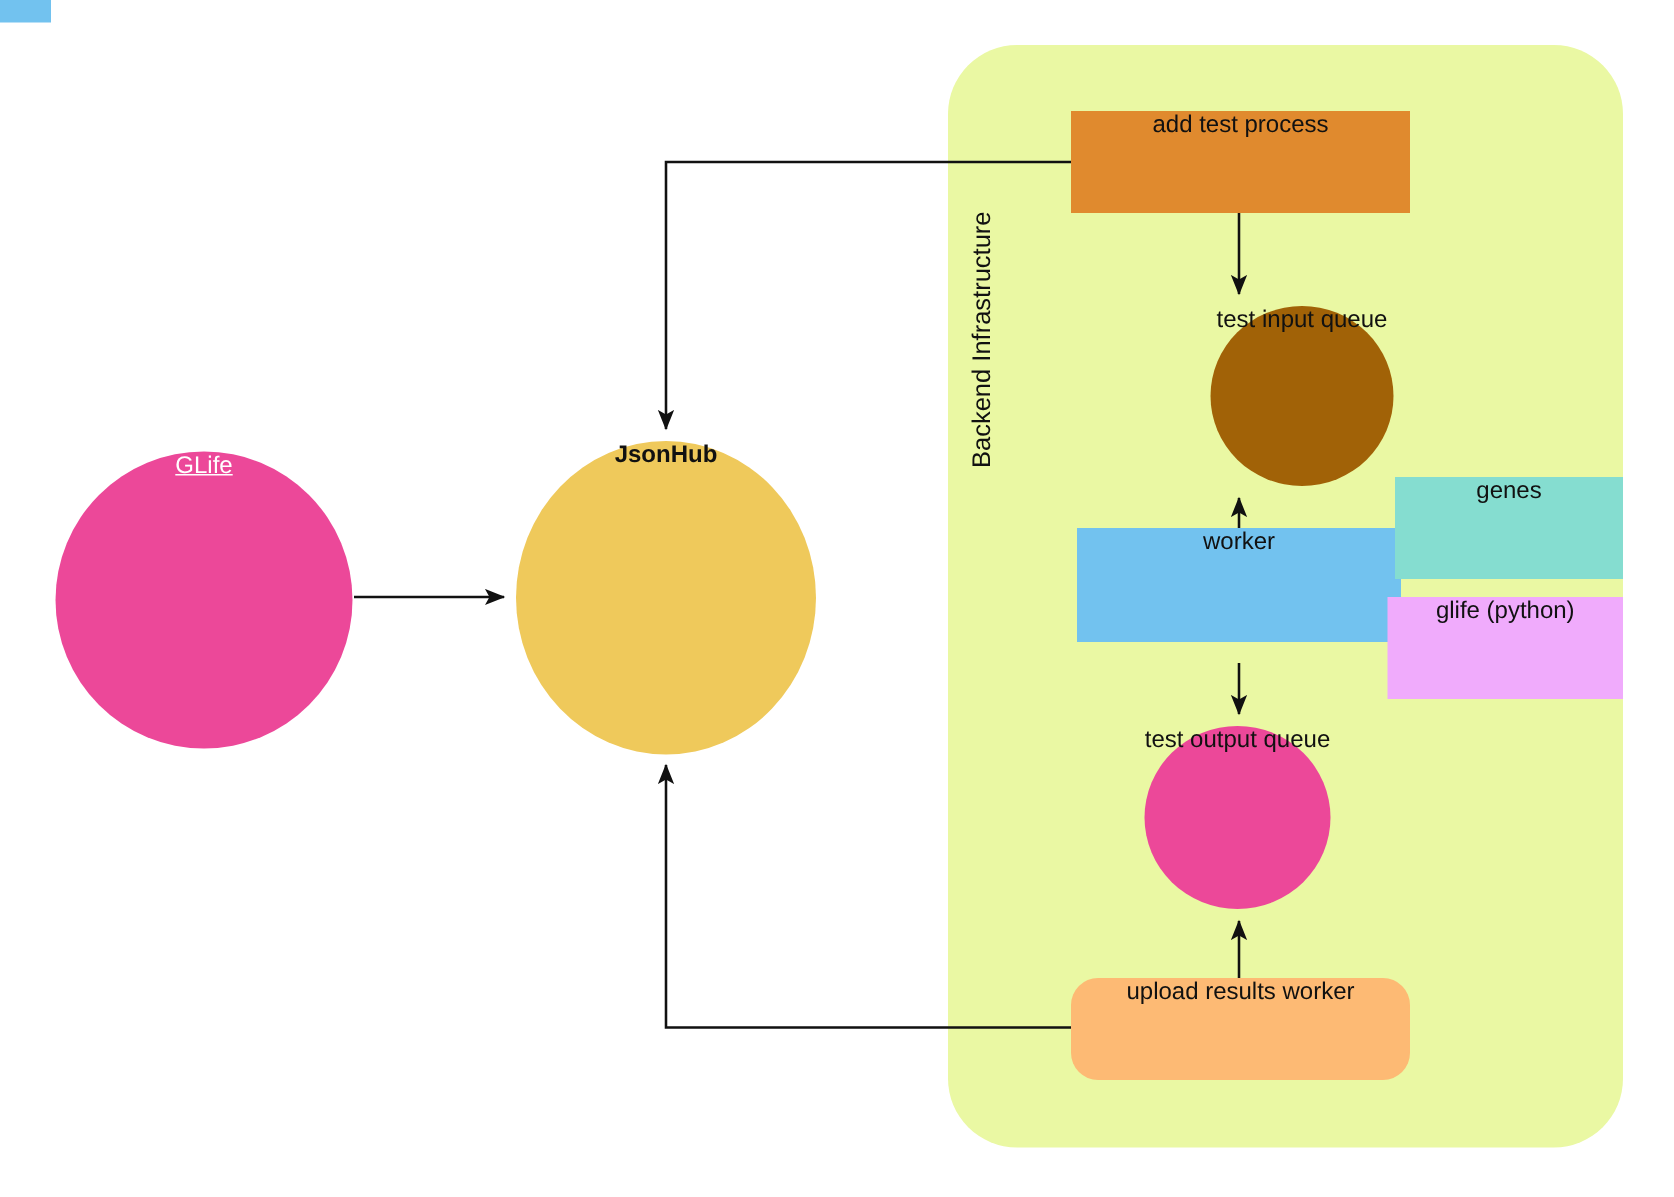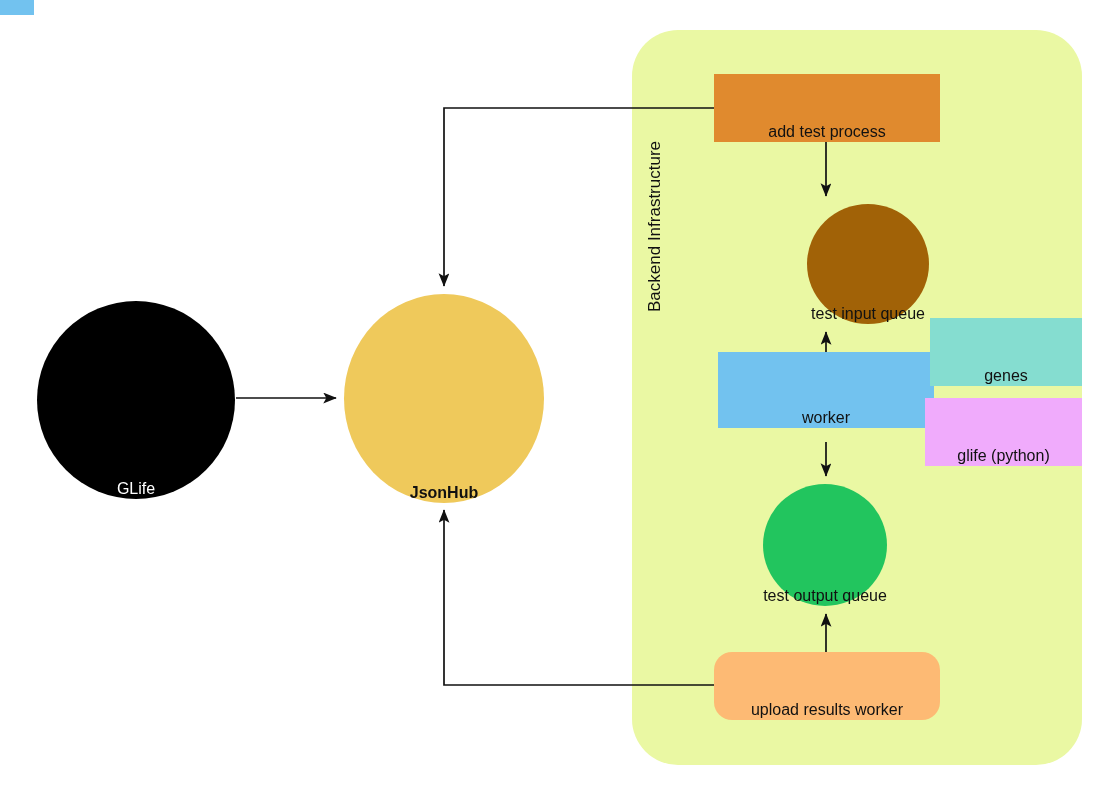--- a/index.html
+++ b/index.html
@@ -47,33 +47,33 @@
     align-items: center;
     justify-content: flex-start;
     font-size: 17px;
     color: #111111;
     white-space: nowrap;
   }
 
   .node {
     position: absolute;
     display: flex;
-    align-items: flex-end;
+    align-items: flex-start;
     justify-content: center;
     text-align: center;
     font-size: 16px;
     line-height: 1.25;
     color: #111111;
     box-sizing: border-box;
   }
   .circle { border-radius: 50%; }
 
   .n-glife {
     left: 37px; top: 301px; width: 198px; height: 198px;
-    background: #000000; color: #ffffff;
+    background: #ec4899; color: #ffffff; text-decoration: underline;
   }
   .n-jsonhub {
     left: 344px; top: 294px; width: 200px; height: 209px;
     background: #efc95b;
     font-weight: bold;
   }
   .n-add-test {
     left: 714px; top: 74px; width: 226px; height: 68px;
     background: #e08a2e;
   }
@@ -93,21 +93,21 @@
   .n-genes {
     left: 930px; top: 318px; width: 152px; height: 68px;
     background: #85ddd0;
   }
   .n-glife-py {
     left: 925px; top: 398px; width: 157px; height: 68px;
     background: #f0abfc;
   }
   .n-output-queue {
     left: 763px; top: 484px; width: 124px; height: 122px;
-    background: #22c55e;
+    background: #ec4899;
   }
   .n-upload {
     left: 714px; top: 652px; width: 226px; height: 68px;
     background: #fdba74;
     border-radius: 18px;
   }
 </style>
 </head>
 <body>
 

